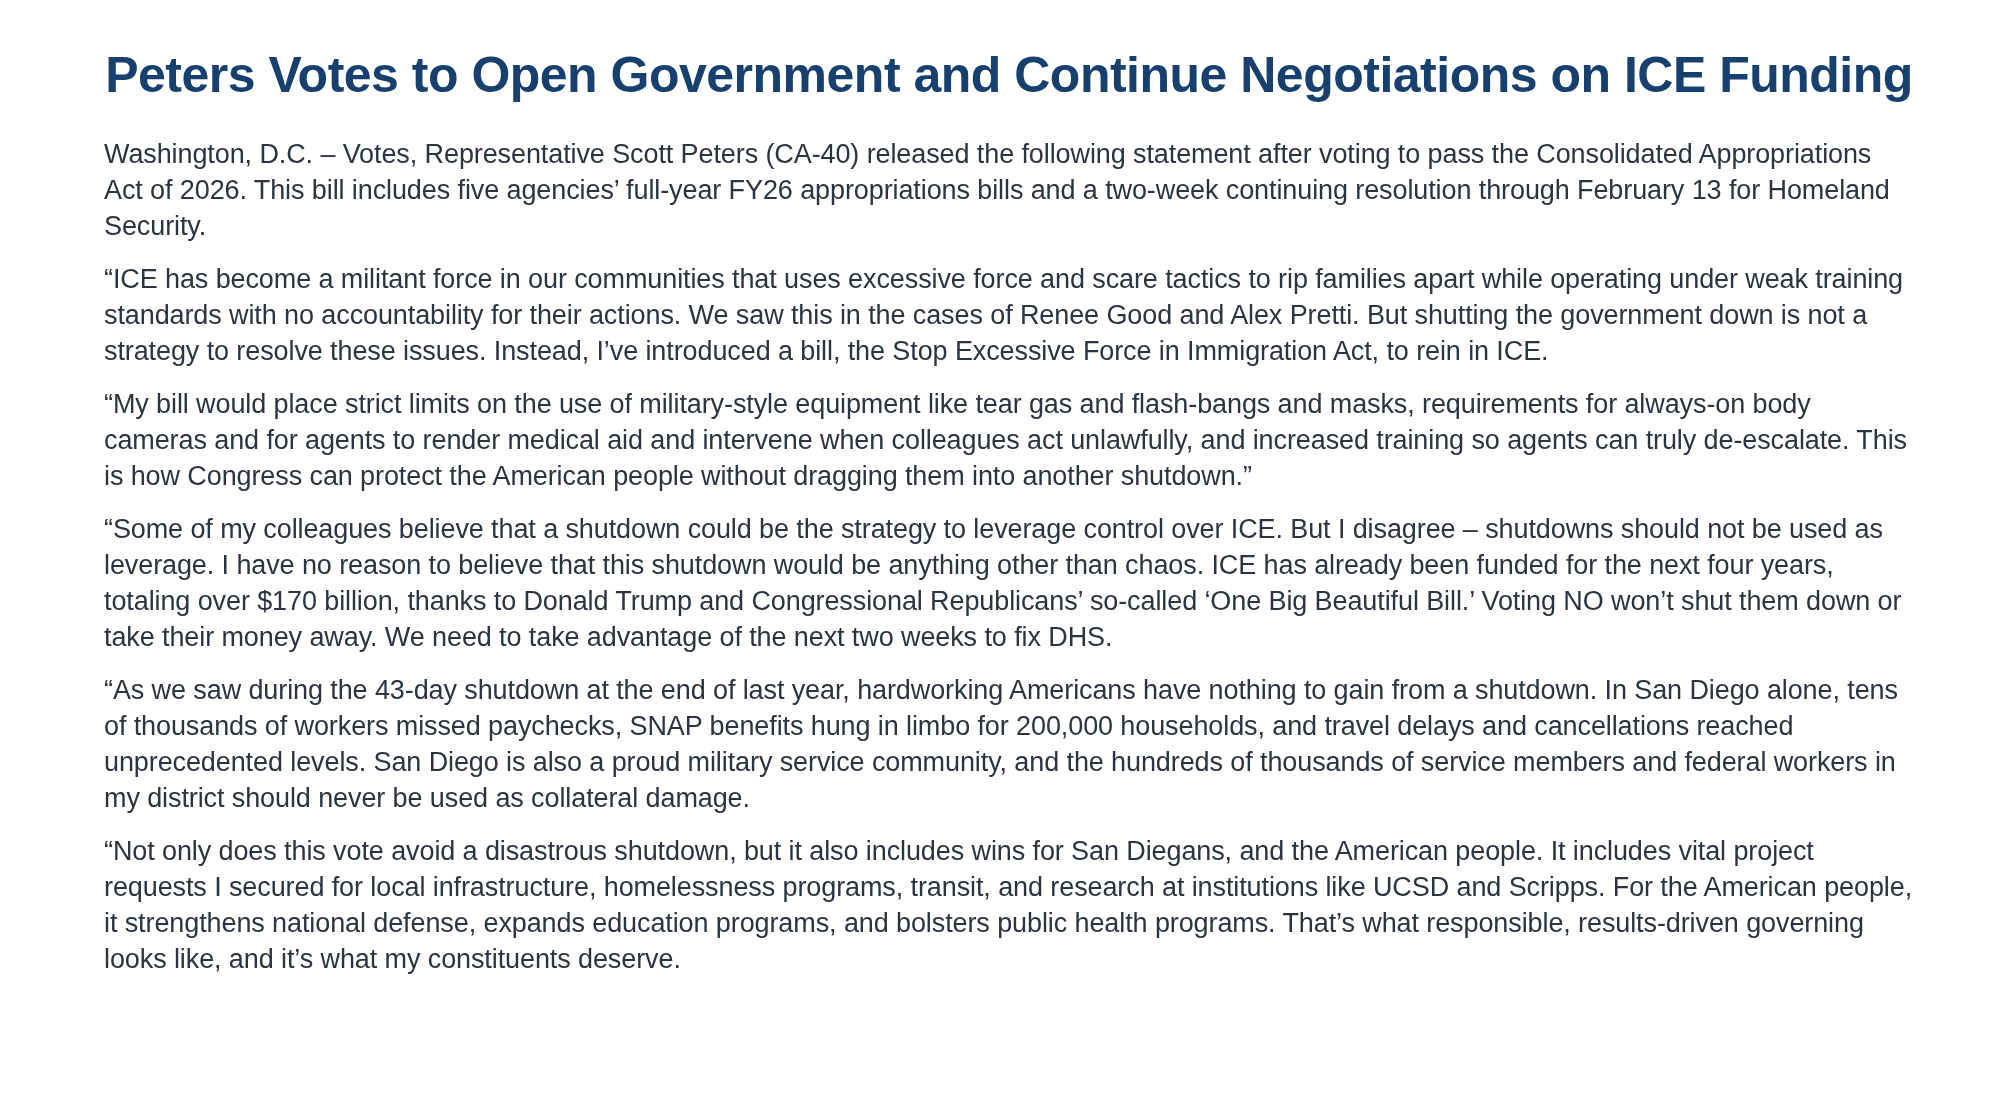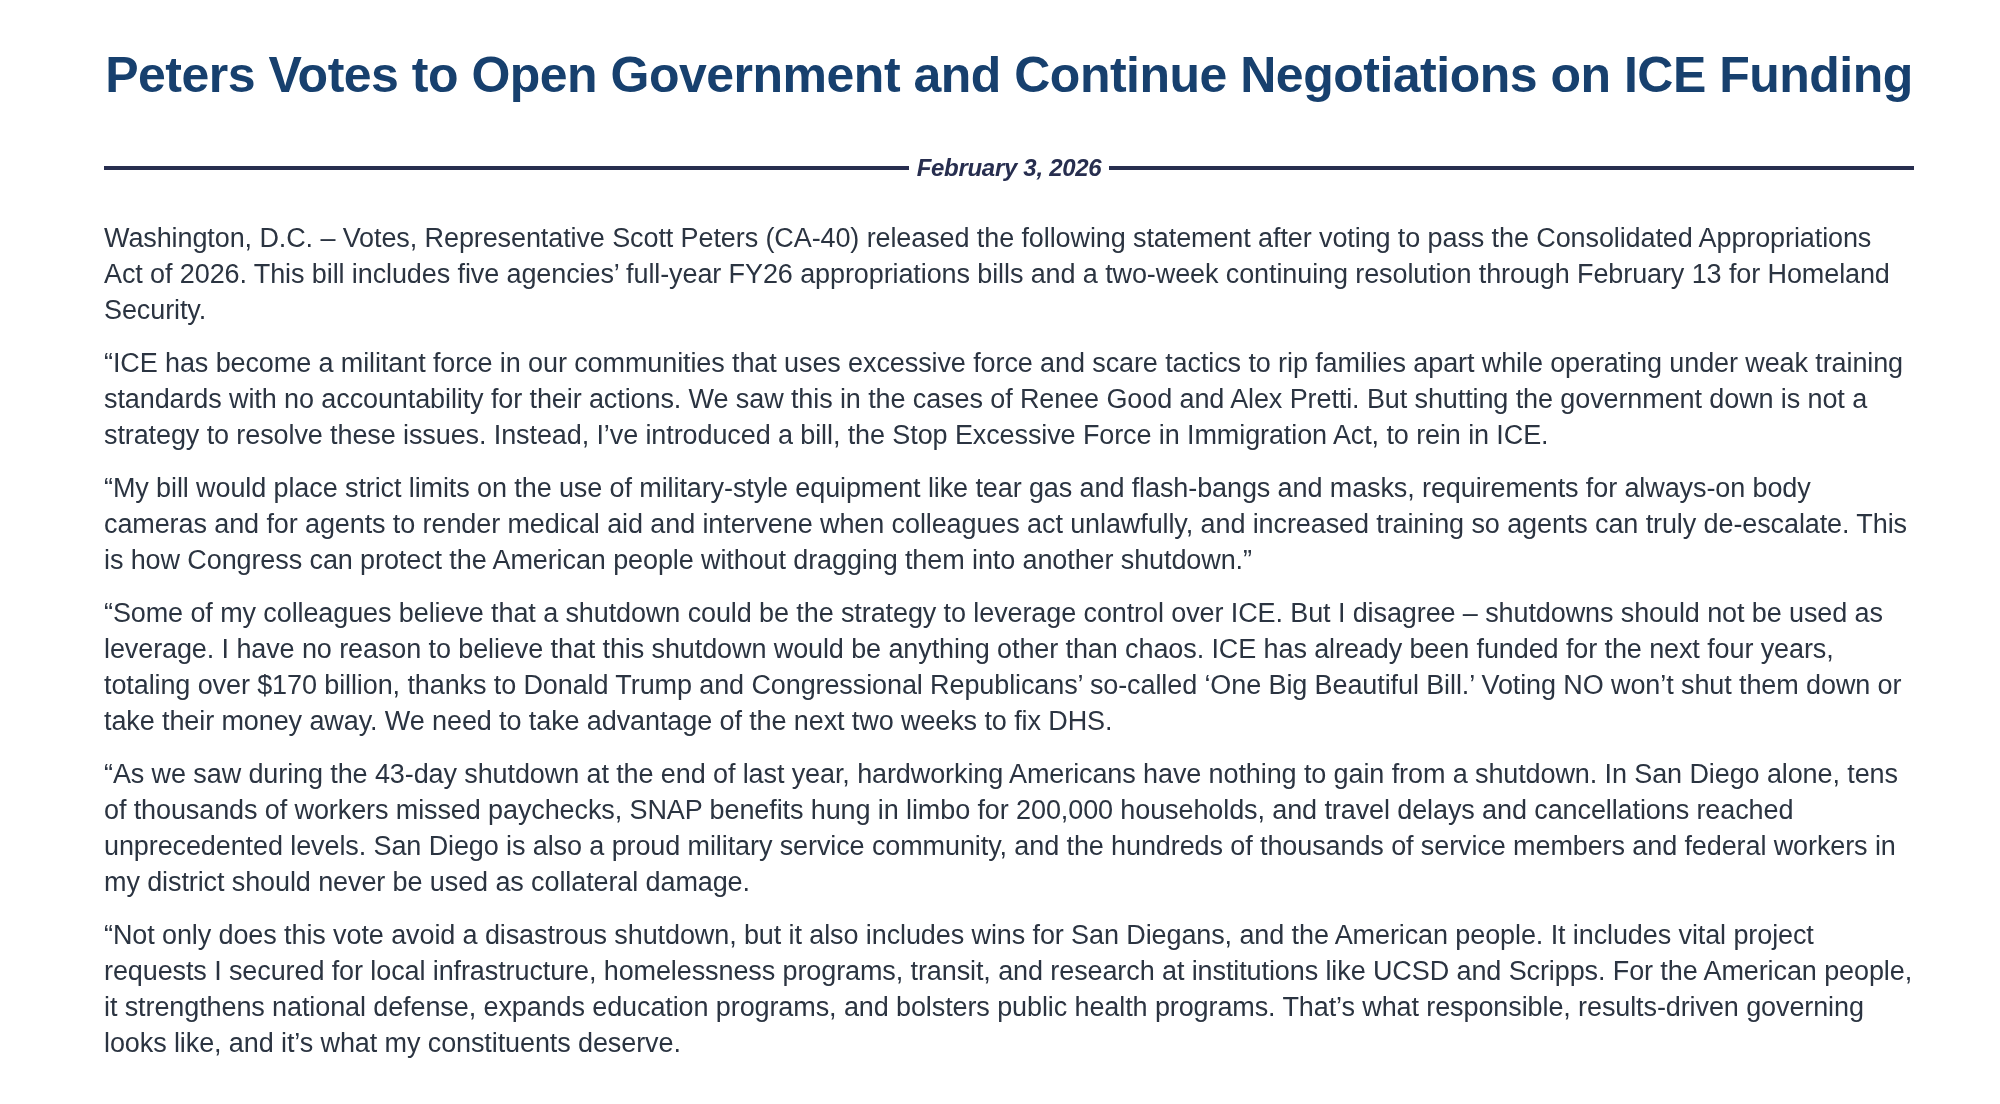--- a/index.html
+++ b/index.html
@@ -71,25 +71,20 @@
     font-weight: normal;
   }
 </style>
 </head>
 <body>
 
 <div class="page">
 
   <h1 class="title">Peters Votes to Open Government and Continue Negotiations on ICE Funding</h1>
 
-  <div class="divider">
-    <span class="rule"></span>
-    <span class="press-date">February 3, 2026</span>
-    <span class="rule"></span>
-  </div>
 
   <div class="article">
 
     <p><strong>Washington, D.C.</strong><span> – Votes, </span><strong>Representative Scott Peters (CA-40)</strong><span> released the following statement after voting to pass the Consolidated Appropriations Act of 2026. This bill includes five agencies’ full-year FY26 appropriations bills and a two-week continuing resolution through February 13 for Homeland Security.</span></p>
 
     <p>“ICE has become a militant force in our communities that uses excessive force and scare tactics to rip families apart while operating under weak training standards with no accountability for their actions. We saw this in the cases of Renee Good and Alex Pretti. But shutting the government down is not a strategy to resolve these issues. Instead, I’ve introduced a bill, the Stop Excessive Force in Immigration Act, to rein in ICE.</p>
 
     <p>“My bill would place strict limits on the use of military-style equipment like tear gas and flash-bangs and masks, requirements for always-on body cameras and for agents to render medical aid and intervene when colleagues act unlawfully, and increased training so agents can truly de-escalate. This is how Congress can protect the American people without dragging them into another shutdown.”</p>
 
     <p>“Some of my colleagues believe that a shutdown could be the strategy to leverage control over ICE. But I disagree – shutdowns should not be used as leverage. I have no reason to believe that this shutdown would be anything other than chaos. ICE has already been funded for the next four years, totaling over $170 billion, thanks to Donald Trump and Congressional Republicans’ so-called ‘One Big Beautiful Bill.’ Voting NO won’t shut them down or take their money away. We need to take advantage of the next two weeks to fix DHS.</p>

